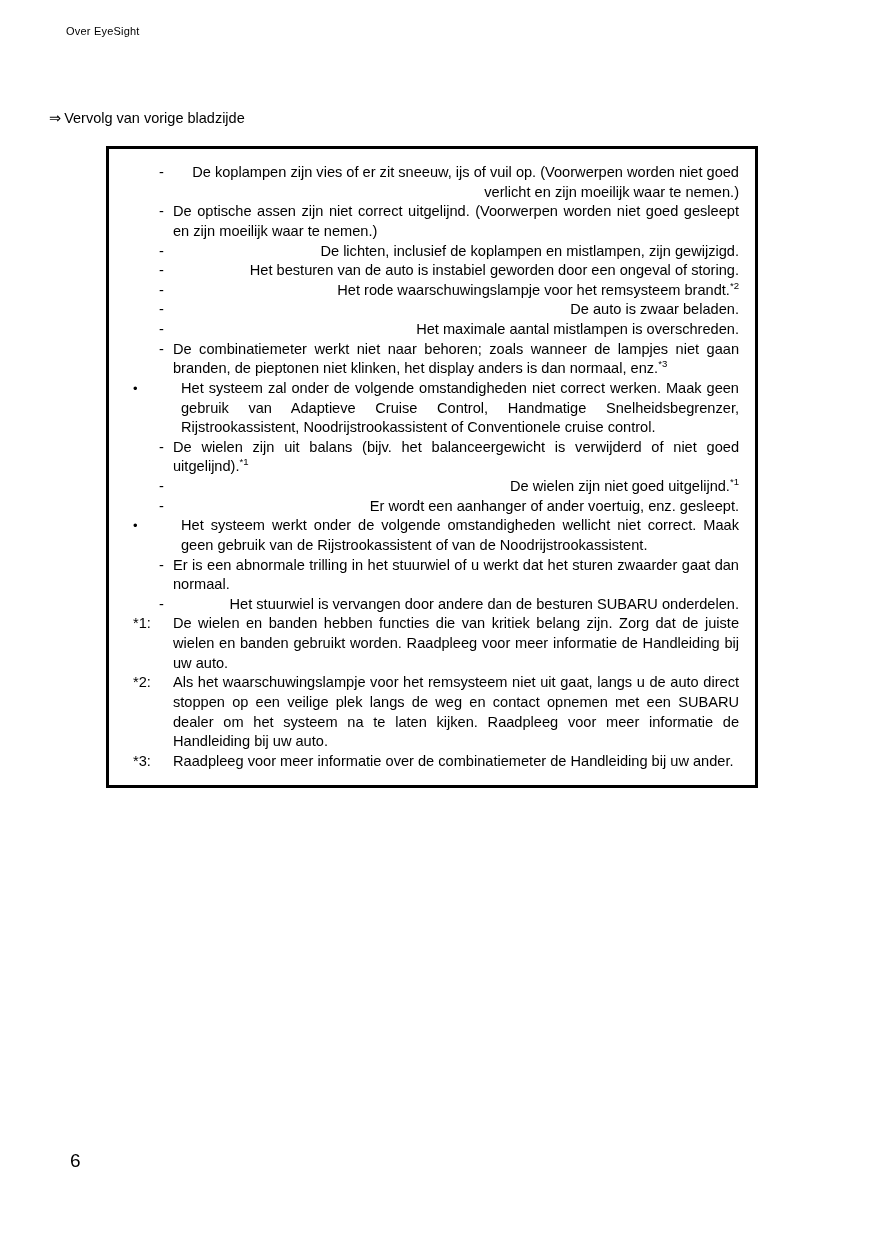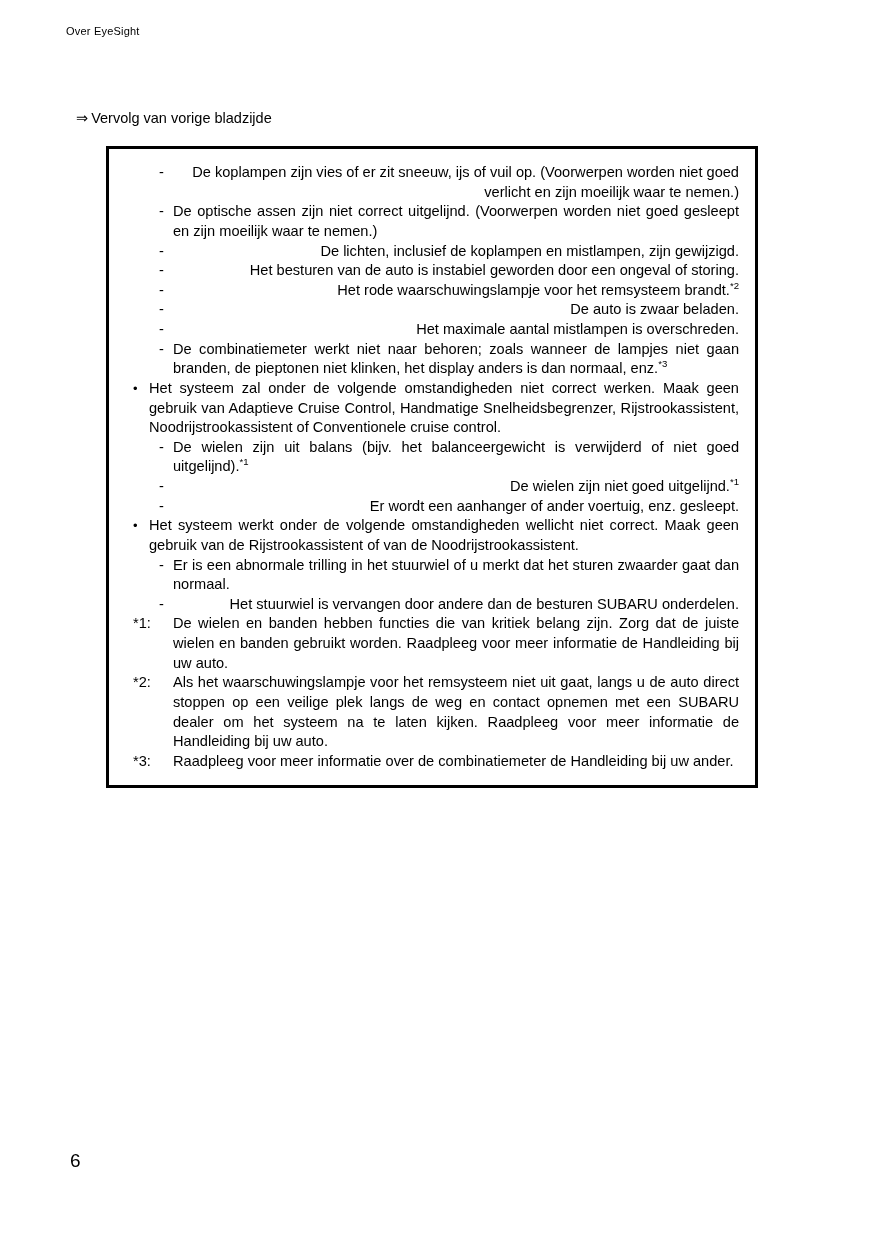--- a/index.html
+++ b/index.html
@@ -21,21 +21,21 @@
   }
   .header-title {
     position: absolute;
     left: 66px;
     top: 25px;
     font-size: 11px;
     letter-spacing: 0.2px;
   }
   .continued-line {
     position: absolute;
-    left: 76px;
+    left: 49px;
     top: 110px;
     font-size: 14.5px;
     white-space: nowrap;
   }
   .continued-line .arrow {
     font-size: 14.5px;
     margin-right: 3px;
   }
   .box {
     position: absolute;
@@ -60,20 +60,21 @@
   .bullet-item > .marker {
     position: absolute;
     left: 10px;
     top: 0;
     font-size: 13px;
     line-height: 1.48;
   }
   .bullet-item > .text {
     text-align: justify;
     text-justify: inter-word;
+    margin-left: 32px;
   }
 
   
   .dash-item {
     position: relative;
     padding-left: 50px;
   }
   .dash-item > .marker {
     position: absolute;
     left: 36px;
@@ -179,21 +180,21 @@
         <div class="dash-item">
           <span class="marker">-</span>
           <div class="text nojust">Er wordt een aanhanger of ander voertuig, enz. gesleept.</div>
         </div>
         <div class="bullet-item">
           <span class="marker">•</span>
           <div class="text">Het systeem werkt onder de volgende omstandigheden wellicht niet correct. Maak geen gebruik van de Rijstrookassistent of van de Noodrijstrookassistent.</div>
         </div>
         <div class="dash-item">
           <span class="marker">-</span>
-          <div class="text">Er is een abnormale trilling in het stuurwiel of u merkt dat het sturen zwaarder gaat dan normaal.</div>
+          <div class="text">Er is een abnormale trilling in het stuurwiel of u werkt dat het sturen zwaarder gaat dan normaal.</div>
         </div>
         <div class="dash-item">
           <span class="marker">-</span>
           <div class="text nojust">Het stuurwiel is vervangen door andere dan de besturen SUBARU onderdelen.</div>
         </div>
         <div class="note-item">
           <span class="marker">*1:</span>
           <div class="text">De wielen en banden hebben functies die van kritiek belang zijn. Zorg dat de juiste wielen en banden gebruikt worden. Raadpleeg voor meer informatie de Handleiding bij uw auto.</div>
         </div>
         <div class="note-item">

